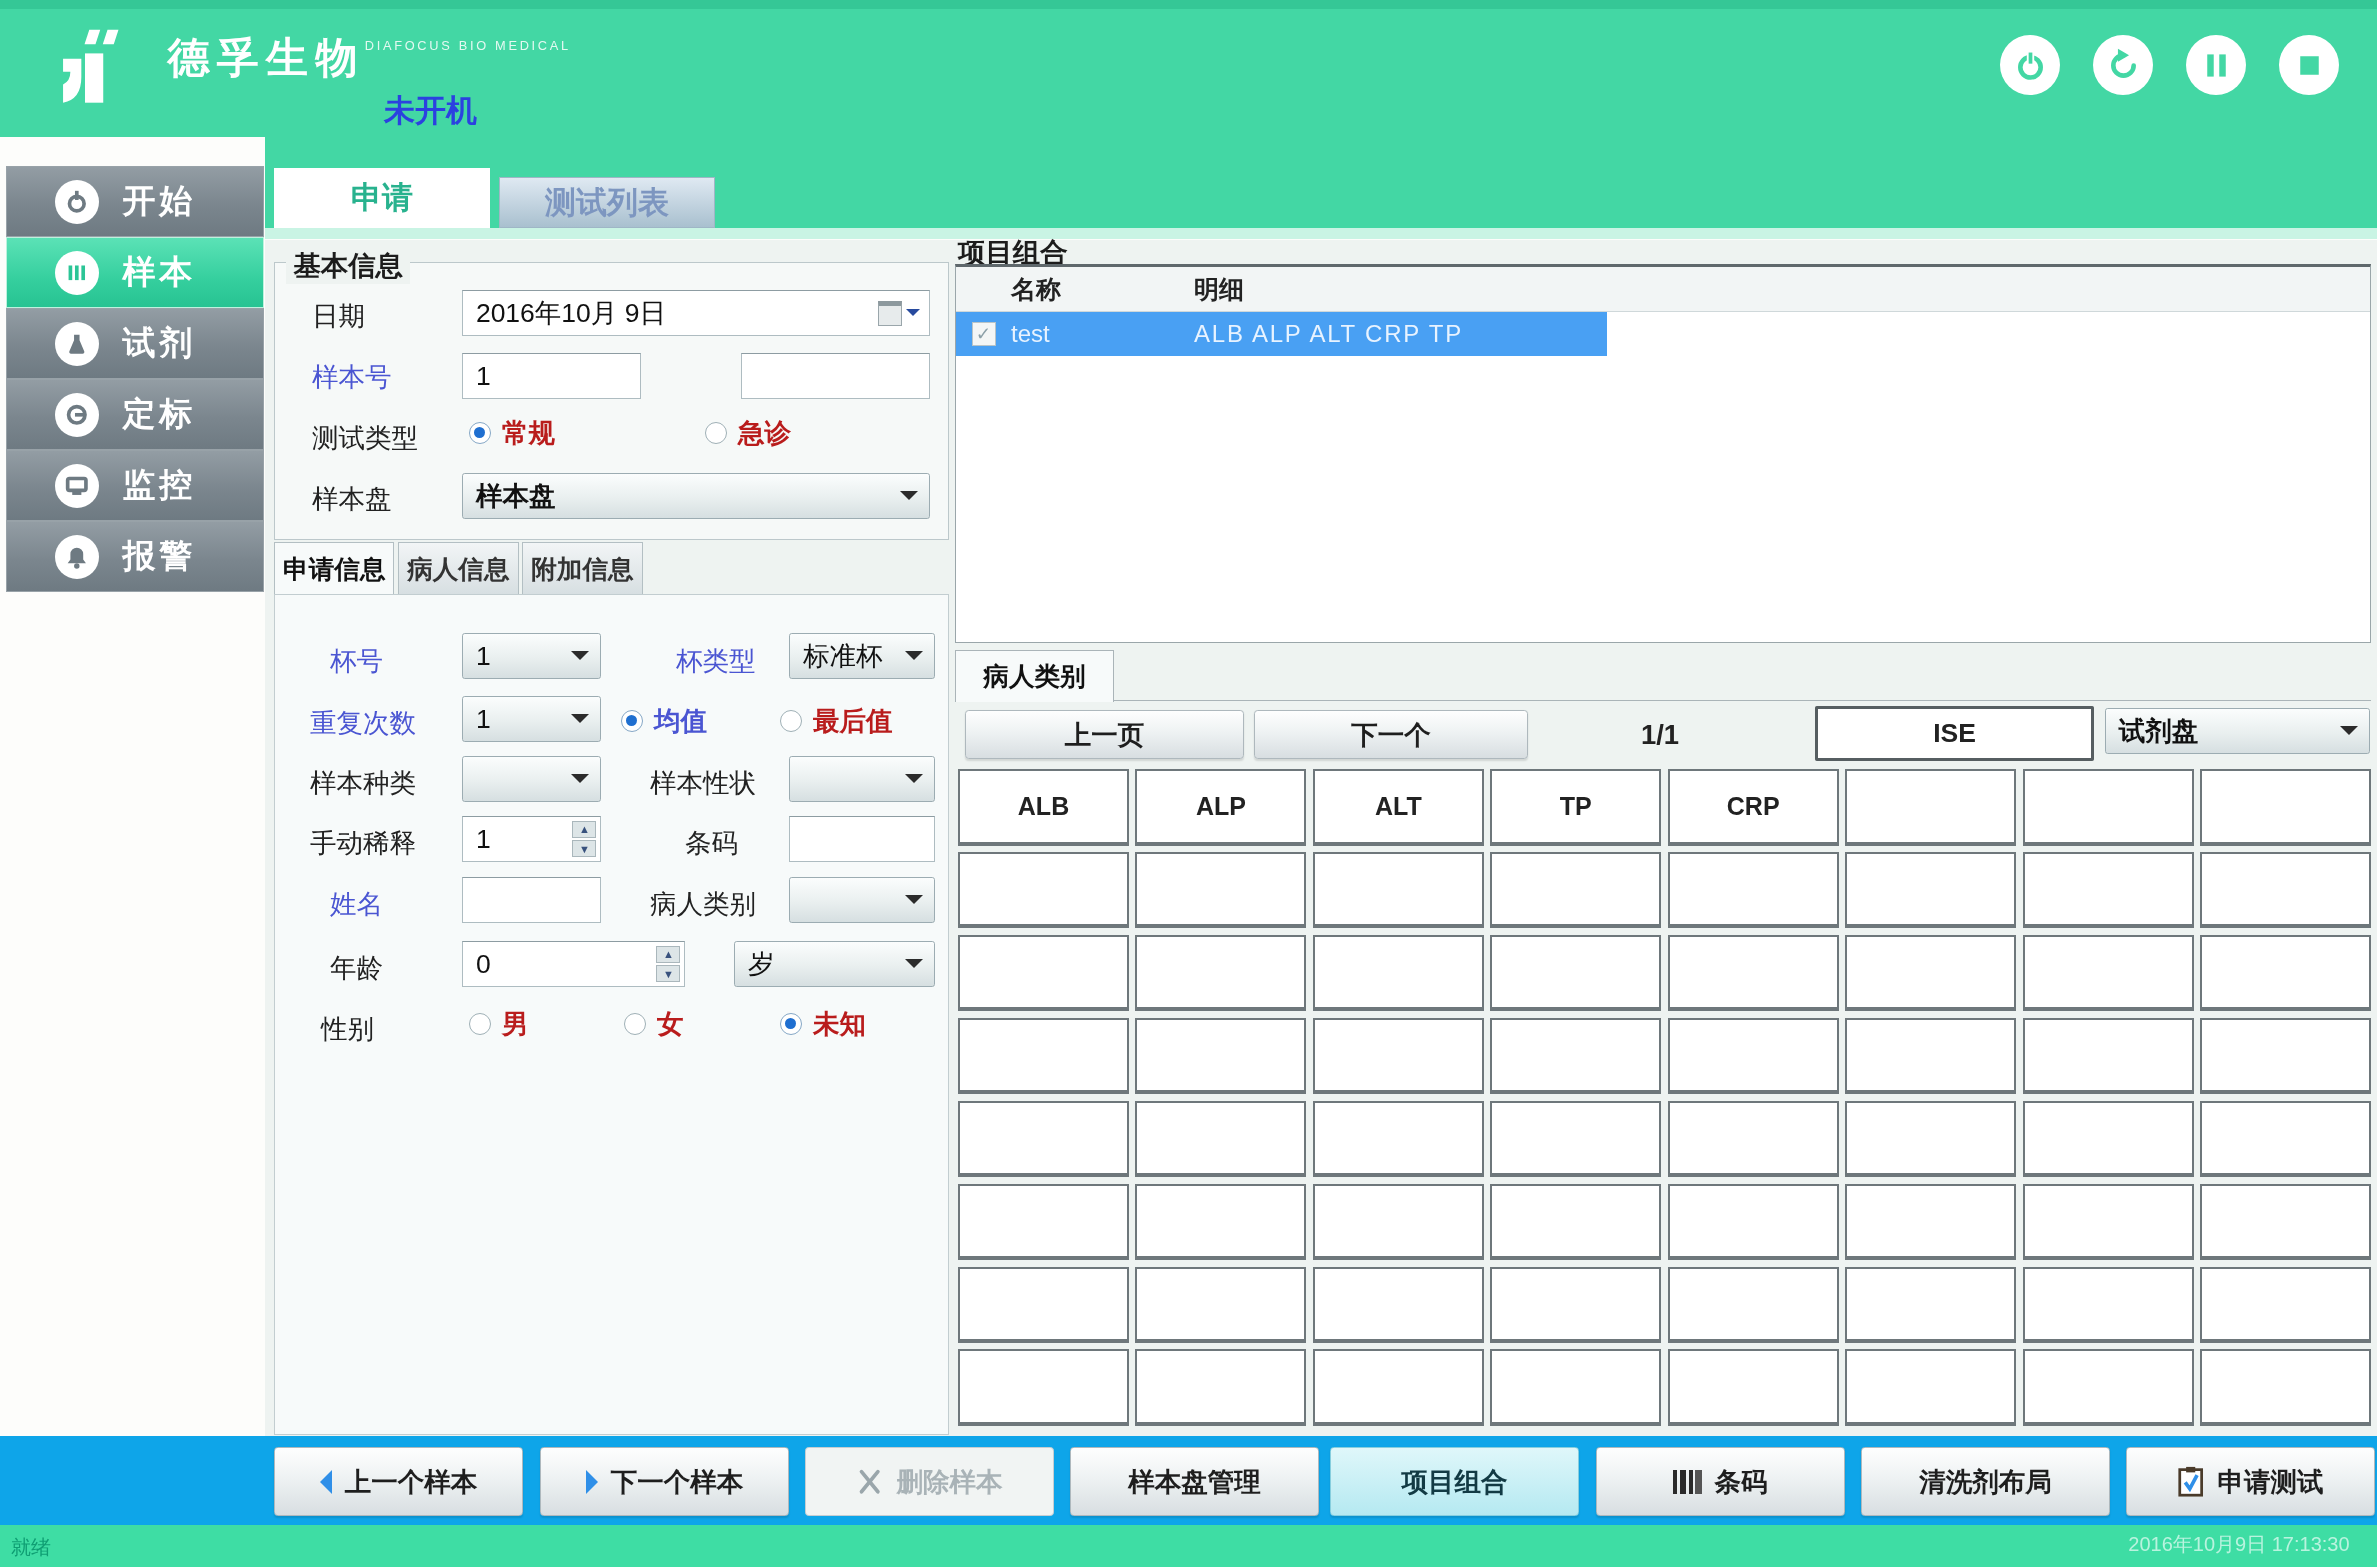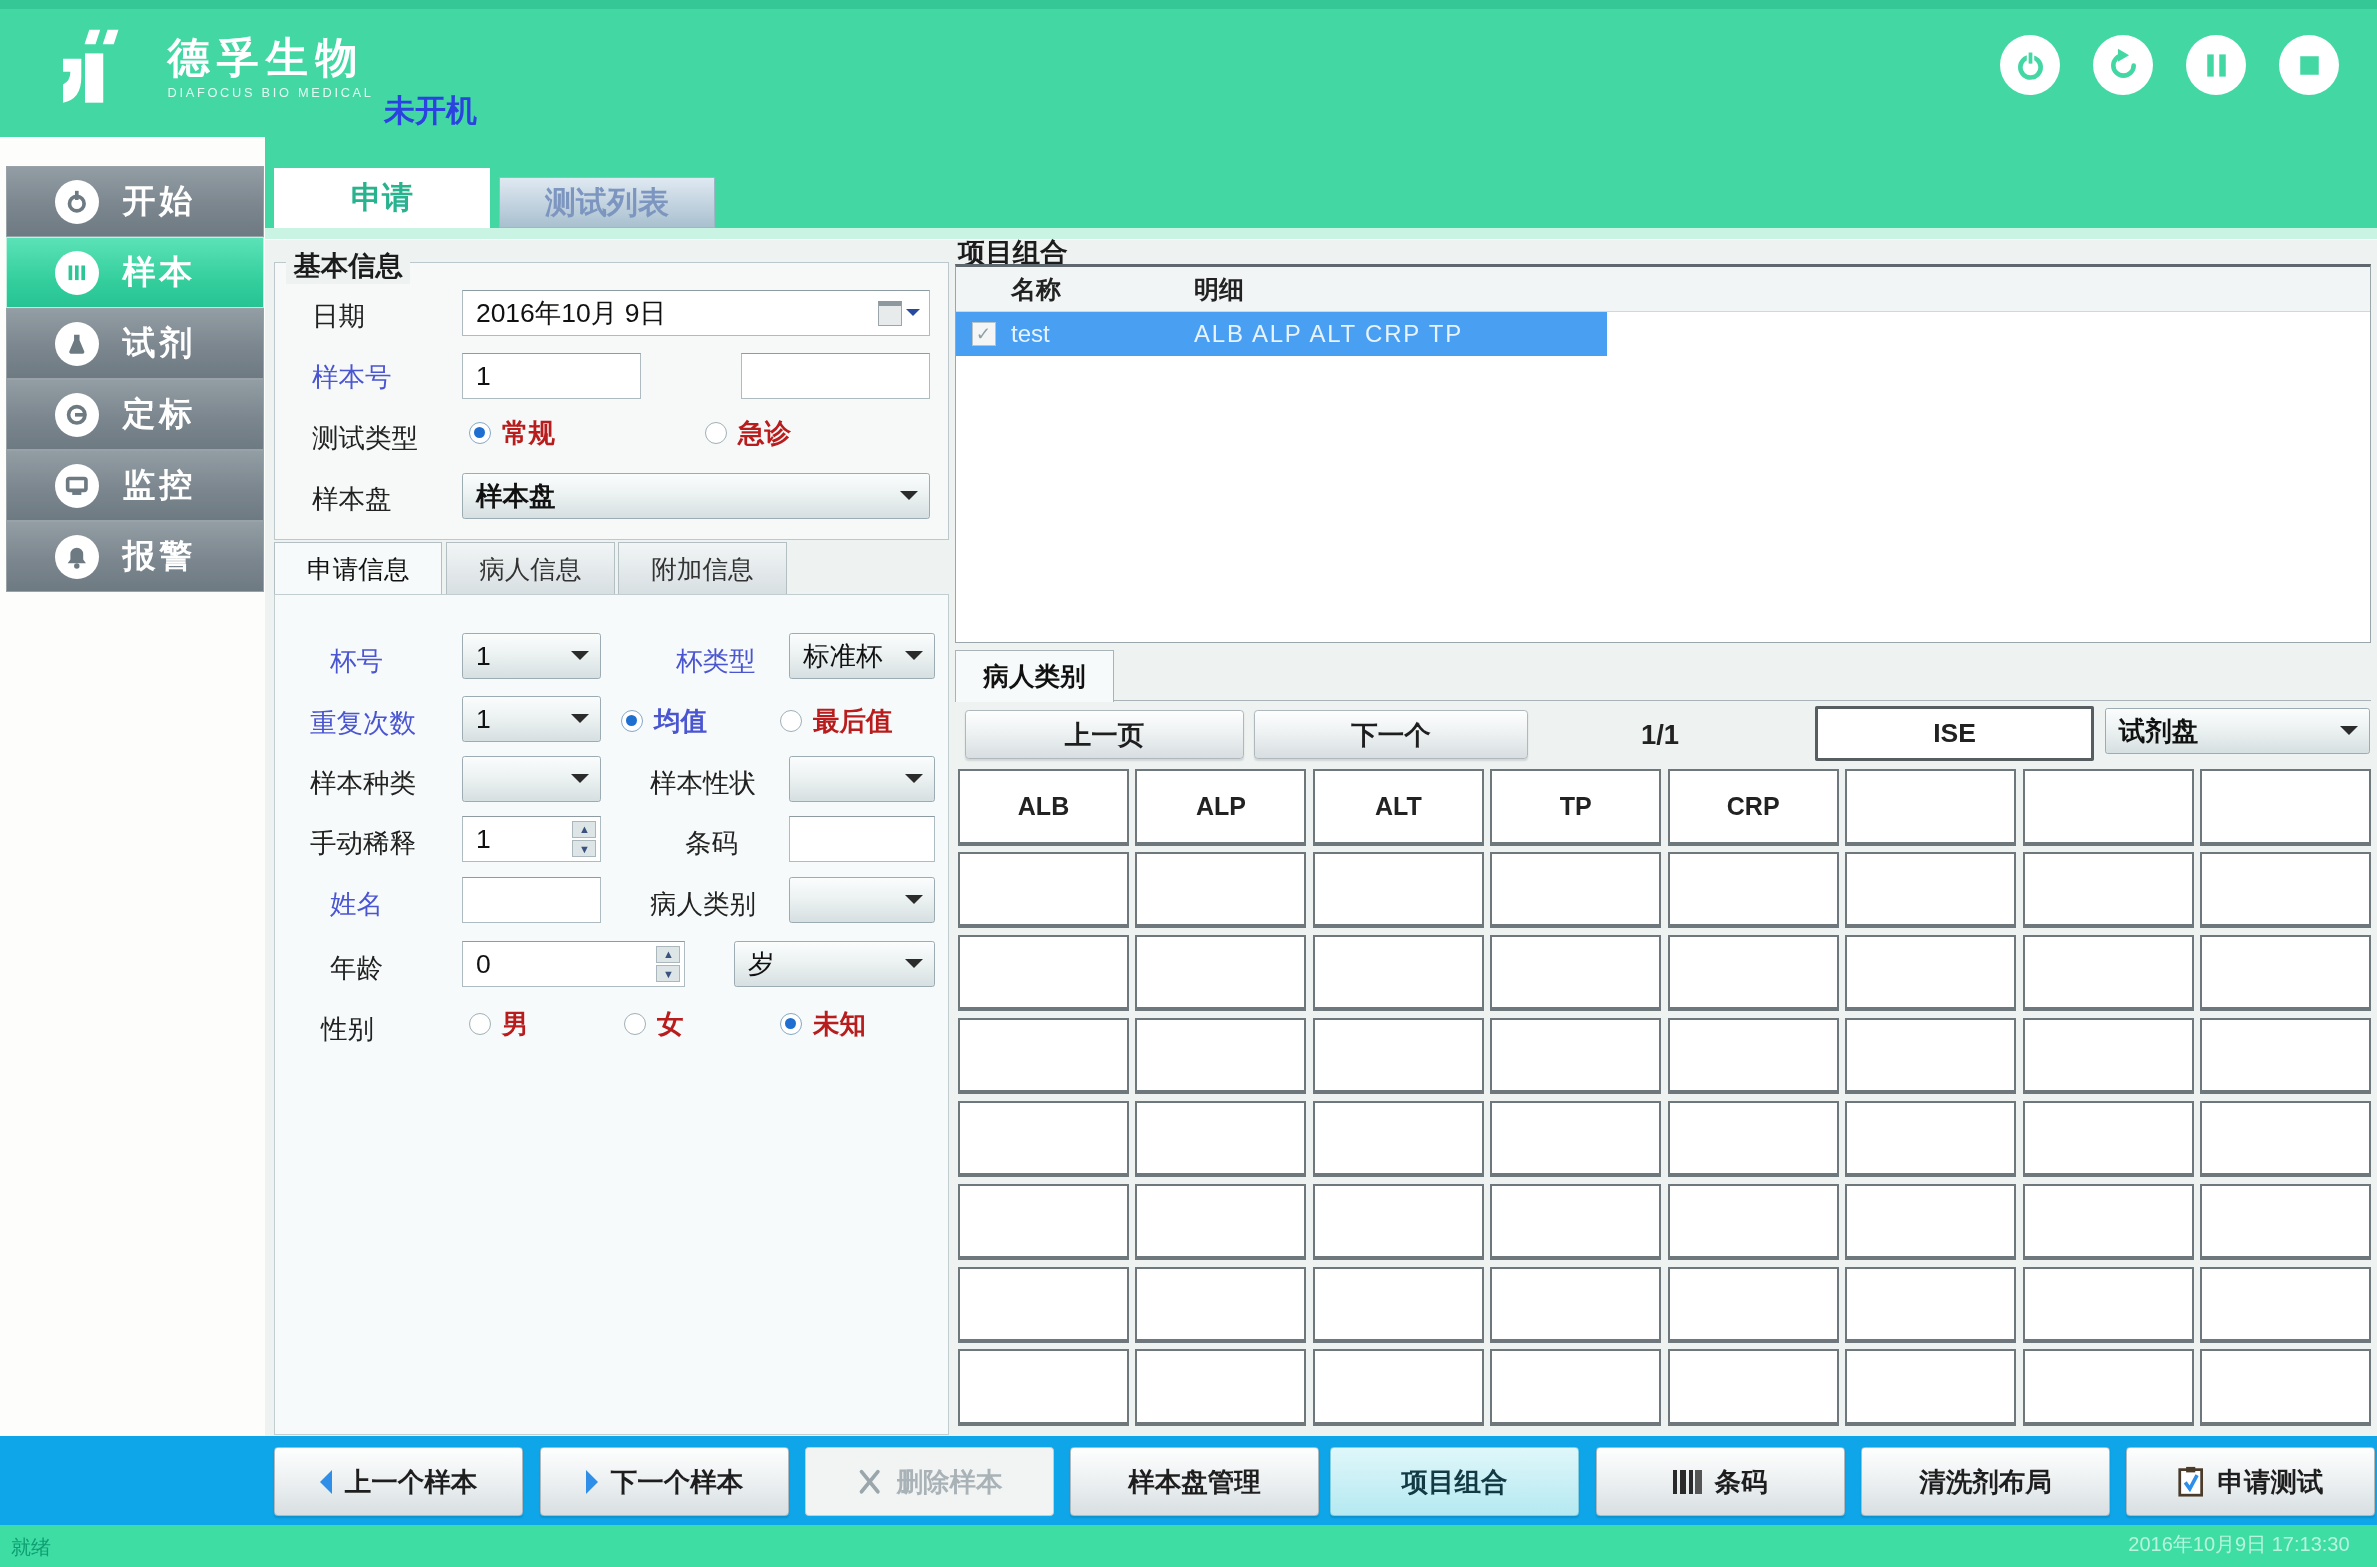--- a/index.html
+++ b/index.html
@@ -2,21 +2,21 @@
 <html style="font-size:14.6px"><head>
 <meta charset="utf-8">
 <style>
   html,body{margin:0;padding:0;background:#ffffff;font-family:"Liberation Sans","DejaVu Sans",sans-serif;}
   #app{position:relative;width:2377px;height:1567px;background:#fdfdfb;overflow:hidden;}
 
   
   .header{position:absolute;left:0;top:0;width:2377px;height:137px;
     background:linear-gradient(180deg,#35c796 0 9.1px,#43d7a4 9.1px 100%);}
   .logo{position:absolute;left:50px;top:25.6px;display:flex;align-items:flex-start;gap:16.5px;}
-  .logo-text{display:flex;flex-direction:column;margin-top:9.1px;}
+  .logo-text{display:flex;margin-top:9.1px;}
   .logo-title{color:#ffffff;font-size:42px;font-weight:bold;letter-spacing:7.3px;line-height:1.1;}
   .logo-sub{color:rgba(255,255,255,.85);font-size:12.8px;letter-spacing:2.7px;margin-top:3.7px;}
   .machine-status{position:absolute;left:384px;top:90px;font-size:31px;font-weight:bold;color:#2b41e0;}
   .hdr-icons{position:absolute;right:38px;top:35px;display:flex;gap:33px;}
   .hdr-icon{width:60px;height:60px;border-radius:50%;background:#ffffff;display:flex;align-items:center;justify-content:center;}
   .hdr-icon svg{display:block;}
 
   
   .sidebar{position:absolute;left:5.5px;top:166px;width:258px;display:flex;flex-direction:column;gap:0;}
   .side-item{height:71px;display:flex;align-items:center;padding-left:48px;gap:24px;
@@ -61,21 +61,21 @@
   .radio.on:after{content:"";position:absolute;left:3.7px;top:3.7px;width:11px;height:11px;border-radius:50%;background:#1f6fd0;}
   .rlabel{font-size:26.5px;font-weight:bold;color:#b91c1c;margin-left:11px;}
   .cal-icon{position:absolute;right:9.1px;display:flex;align-items:center;gap:3.7px;cursor:pointer;}
   .cal-glyph{width:24px;height:25.6px;background:#e7ebec;border:1.8px solid #9aa6ab;border-top:5.5px solid #8d999e;box-sizing:border-box;}
   .cal-arrow{width:0;height:0;border:7.3px solid transparent;border-top-color:#274a9e;margin-top:5.5px;}
   .spin{position:absolute;right:3.7px;top:3.7px;bottom:3.7px;width:24px;display:flex;flex-direction:column;gap:1.8px;}
   .spin span{flex:1;background:#dde5e7;border:0.9px solid #aab7bc;font-size:11px;color:#39527e;
     display:flex;align-items:center;justify-content:center;cursor:pointer;}
 
   .info-tabs{position:absolute;left:9.1px;top:302px;display:flex;}
-  .itab{height:53px;padding:0 32px;display:flex;align-items:center;font-size:25.6px;font-weight:normal;color:#333;
+  .itab{height:53px;padding:0 8px;display:flex;align-items:center;font-size:25.6px;font-weight:bold;color:#333;
     background:linear-gradient(180deg,#f2f5f6 0,#d6dee1 100%);border:0.9px solid #b3bfc3;margin-right:3.7px;cursor:pointer;}
   .itab.active{background:#f7fafa;border-bottom-color:#f7fafa;color:#111;}
   .apply-panel{position:absolute;left:9.1px;top:354px;width:673px;height:839px;background:#f7fafa;border:0.9px solid #c2cdd0;}
 
   
   .combo-box{position:absolute;left:690px;top:24px;width:1416px;height:379px;background:#ffffff;
     border:0.9px solid #9aa6aa;border-top:3.7px solid #5f686c;box-sizing:border-box;}
   .combo-head{display:flex;height:44px;background:#f2f5f5;border-bottom:0.9px solid #cfd8da;align-items:center;}
   .combo-head .c1{width:55px;}
   .combo-head .c2{width:183px;font-size:25px;font-weight:bold;color:#222;}

